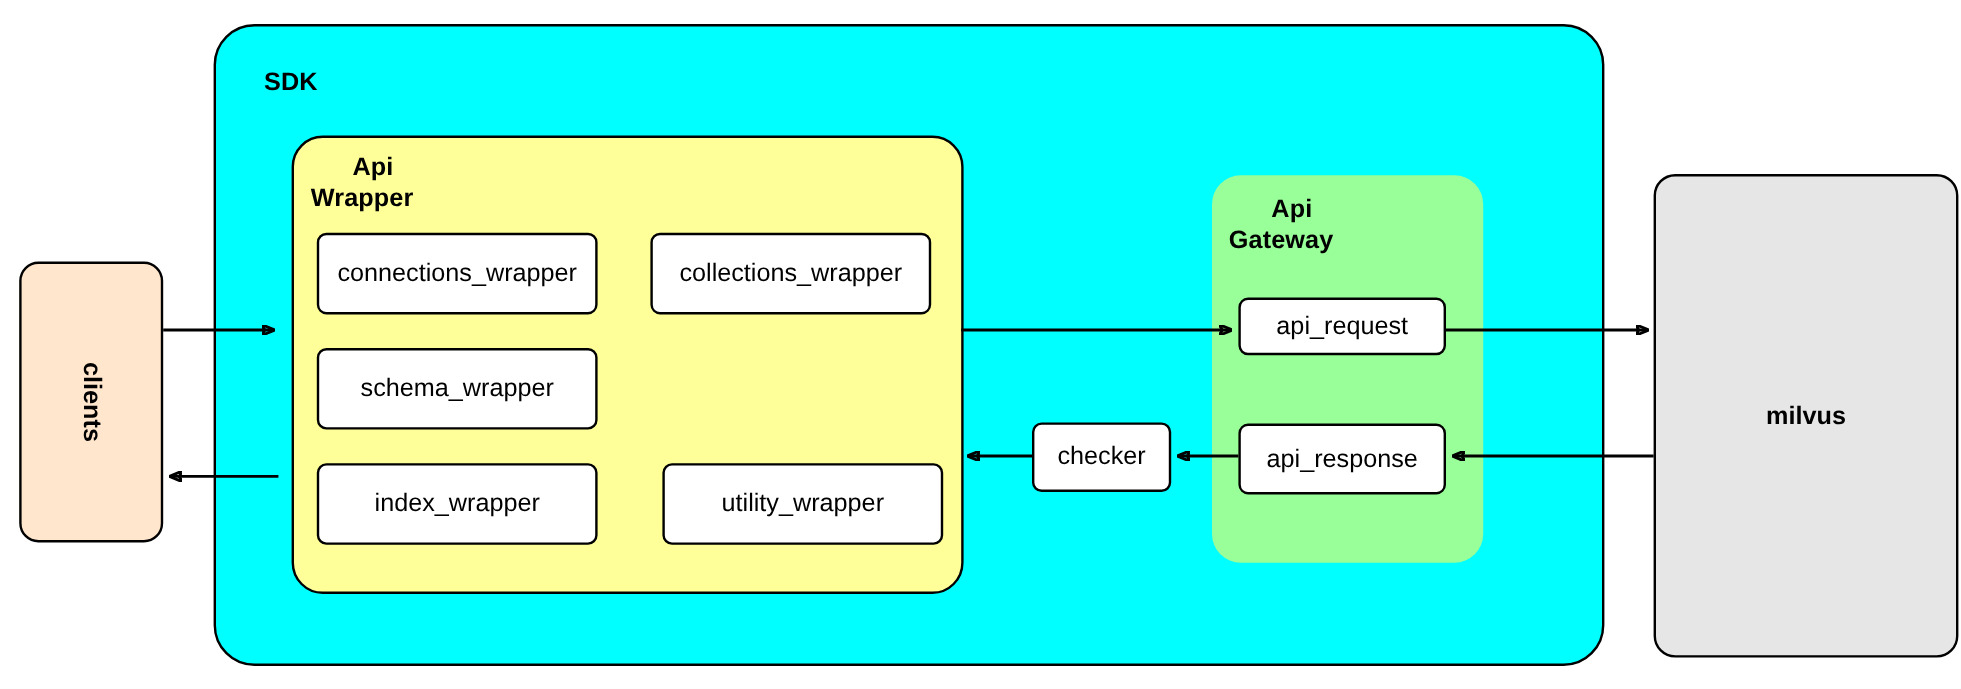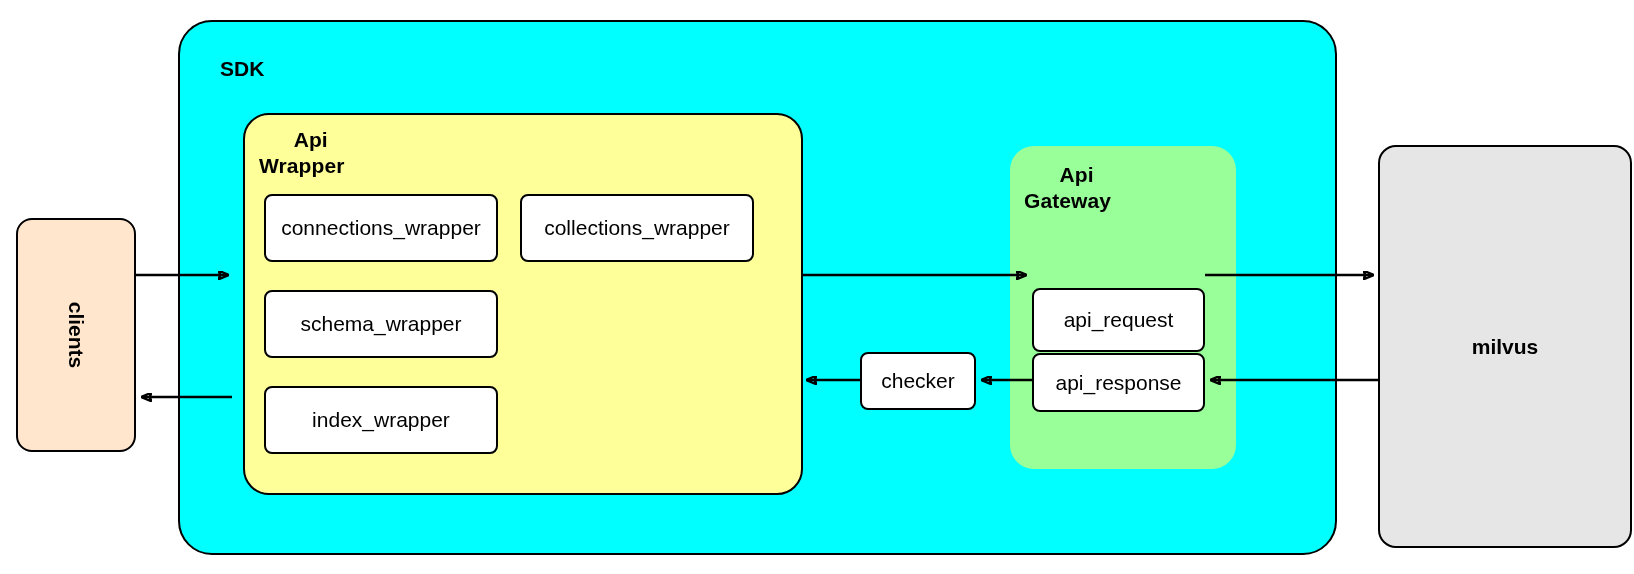--- a/index.html
+++ b/index.html
@@ -135,34 +135,37 @@
   <div class="node leaf" style="left:264px; top:194px; width:234px; height:68px;">
     <span>connections_wrapper</span>
   </div>
   <div class="node leaf" style="left:264px; top:290px; width:234px; height:68px;">
     <span>schema_wrapper</span>
   </div>
   <div class="node leaf" style="left:264px; top:386px; width:234px; height:68px;">
     <span>index_wrapper</span>
   </div>
 
-  <div class="node leaf" style="left:520px; top:194px; width:234px; height:68px;">
+  <div class="node leaf" style="left:542px; top:194px; width:234px; height:68px;">
     <span>collections_wrapper</span>
+  </div>
+  <div class="node leaf" style="left:552px; top:386px; width:234px; height:68px;">
+    <span>utility_wrapper</span>
   </div>
 
   <div class="node leaf" style="left:860px; top:352px; width:116px; height:58px;">
     <span>checker</span>
   </div>
 
   <div class="node container-gateway" style="left:1010px; top:146px; width:226px; height:323px;">
     <span class="group-label indent-first" style="left:14px; top:16px;">Api
 Gateway</span>
   </div>
 
-  <div class="node leaf" style="left:1032px; top:248px; width:173px; height:64px;margin-top:40px;">
+  <div class="node leaf" style="left:1032px; top:248px; width:173px; height:48px;">
     <span>api_request</span>
   </div>
   <div class="node leaf" style="left:1032px; top:353px; width:173px; height:59px;">
     <span>api_response</span>
   </div>
 
   <div class="node box-milvus" style="left:1378px; top:145px; width:254px; height:403px;">
     <span>milvus</span>
   </div>
 

